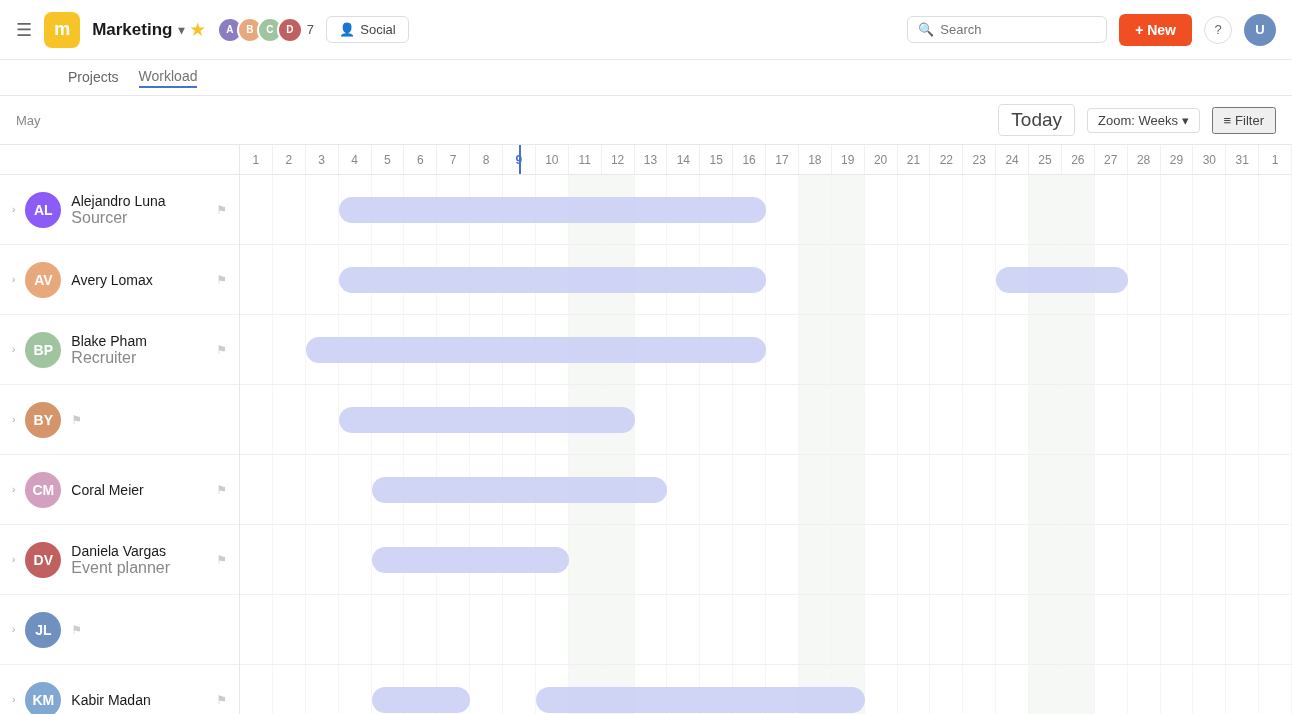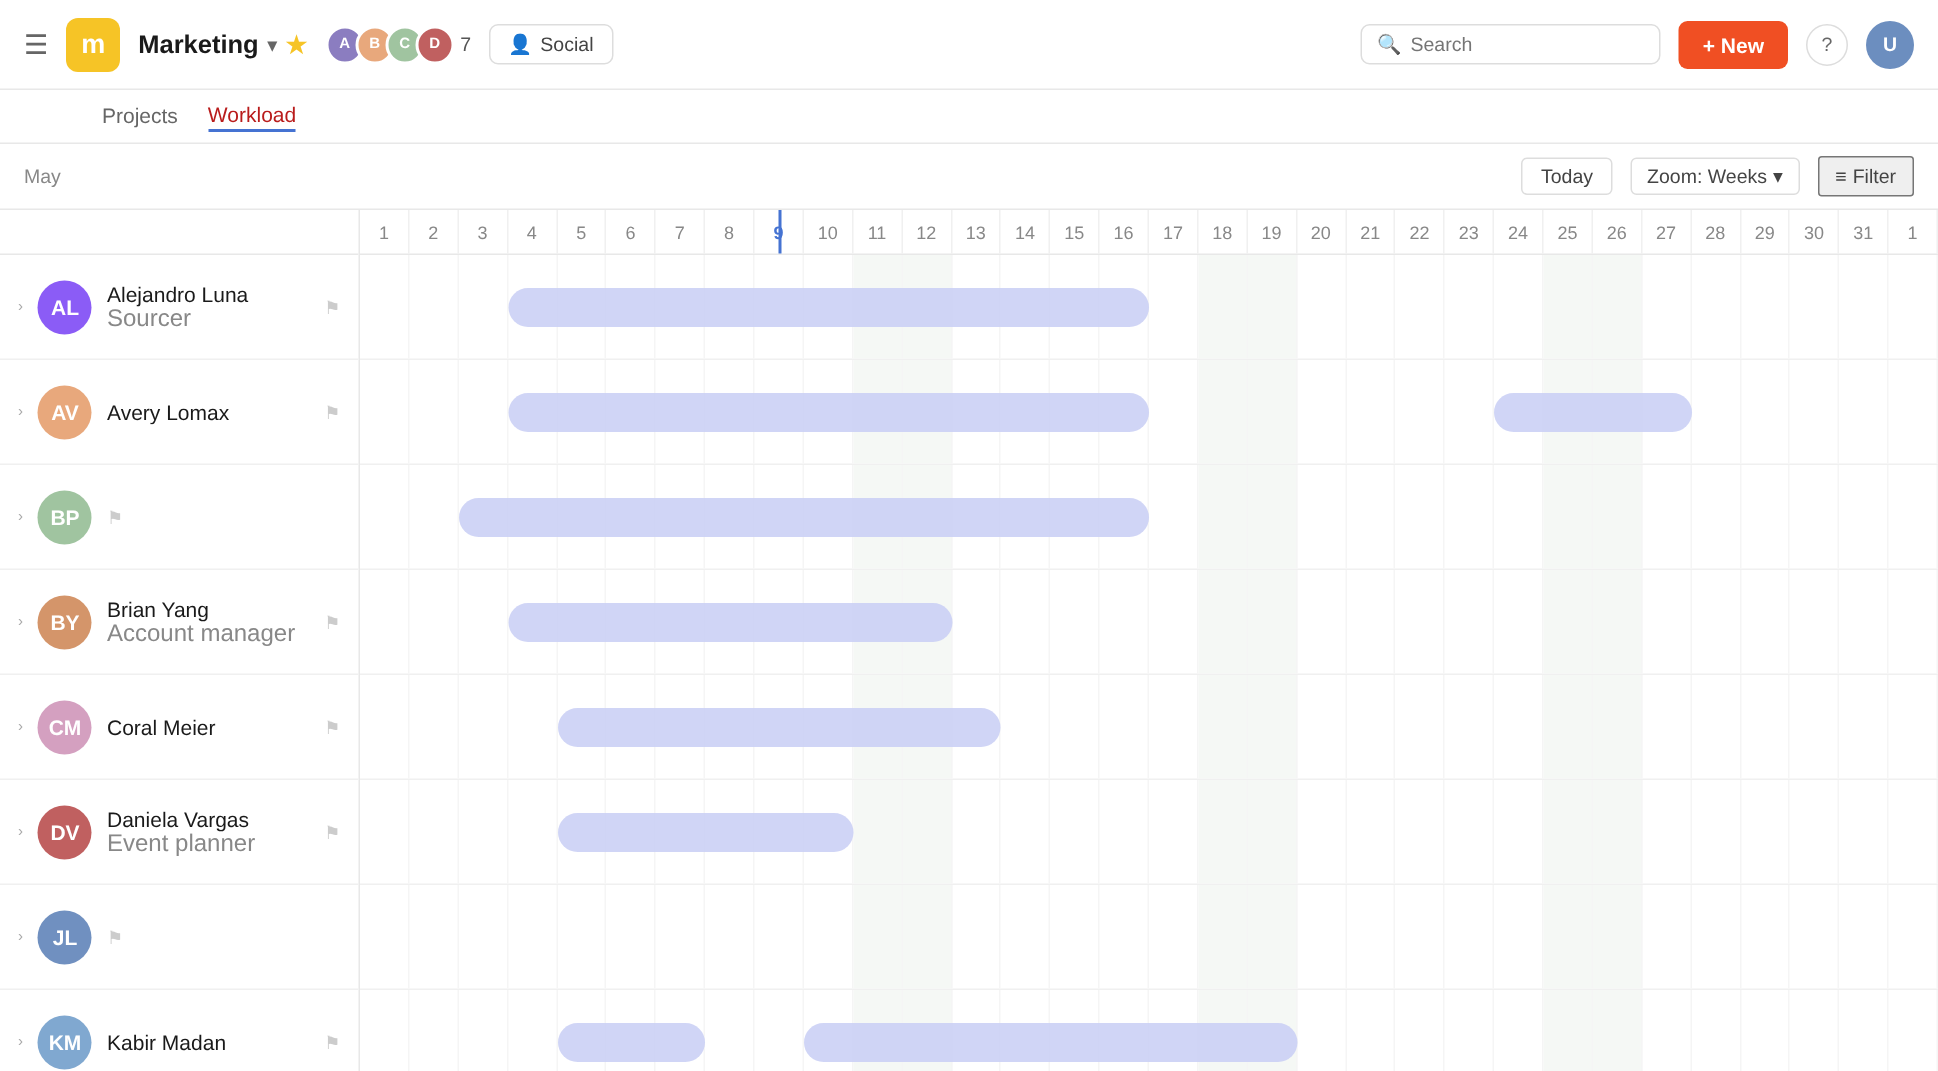--- a/index.html
+++ b/index.html
@@ -89,42 +89,42 @@
     .sub-nav {
       display: flex; align-items: center;
       padding: 0 16px 0 68px;
       border-bottom: 1px solid #e8e8e8;
       height: 36px; gap: 20px;
     }
     .sub-nav-item {
       font-size: 14px; color: #666; cursor: pointer; padding-bottom: 2px;
     }
     .sub-nav-item.active {
-      color: #b91c1c; font-weight: 500;
+      color: #737373; font-weight: 500;
       border-bottom: 2px solid #4573d2;
     }
 
     
     .workload-container {
       display: flex; flex-direction: column;
       height: calc(714px - 96px);
       overflow: hidden;
     }
 
     
     .workload-topbar {
       display: flex; align-items: center;
       padding: 8px 16px;
       justify-content: space-between;
       border-bottom: 1px solid #e8e8e8;
     }
     .month-label { font-size: 13px; color: #888; }
     .topbar-right { display: flex; align-items: center; gap: 12px; }
     .today-btn {
-      padding: 4px 12px; font-size: 13px; border: 1px solid #ddd;
+      padding: 4px 12px; font-size: 19px; border: 1px solid #ddd;
       border-radius: 4px; cursor: pointer; background: #fff; color: #444;
     }
     .zoom-btn {
       padding: 4px 10px; font-size: 13px; border: 1px solid #ddd;
       border-radius: 4px; cursor: pointer; background: #fff; color: #444;
       display: flex; align-items: center; gap: 4px;
     }
     .filter-btn {
       padding: 4px 10px; font-size: 13px;
       cursor: pointer; color: #444;
@@ -306,30 +306,30 @@
         <div class="person-info">
           <div class="person-name">Avery Lomax</div>
           <div class="person-role"></div>
         </div>
         <span class="flag-icon">⚑</span>
       </div>
 
       <div class="person-row">
         <span class="expand-chevron">›</span>
         <div class="person-avatar" style="background:#A0C4A0;">BP</div>
+        <div class="person-info">
+          <div class="person-name">Blake Pham</div>
+          <div class="person-role">Recruiter</div>
+        </div>
         <span class="flag-icon">⚑</span>
       </div>
 
       <div class="person-row">
         <span class="expand-chevron">›</span>
         <div class="person-avatar" style="background:#D4956A;">BY</div>
-        <div class="person-info">
-          <div class="person-name">Brian Yang</div>
-          <div class="person-role">Account manager</div>
-        </div>
         <span class="flag-icon">⚑</span>
       </div>
 
       <div class="person-row">
         <span class="expand-chevron">›</span>
         <div class="person-avatar" style="background:#D4A0C0;">CM</div>
         <div class="person-info">
           <div class="person-name">Coral Meier</div>
           <div class="person-role"></div>
         </div>

